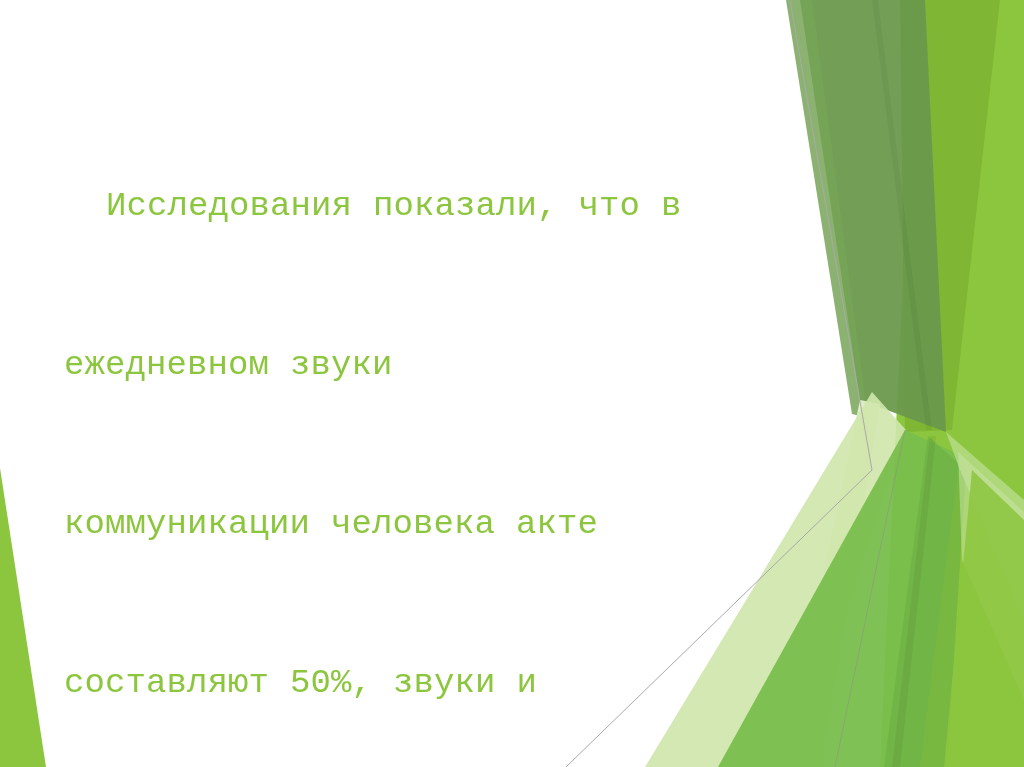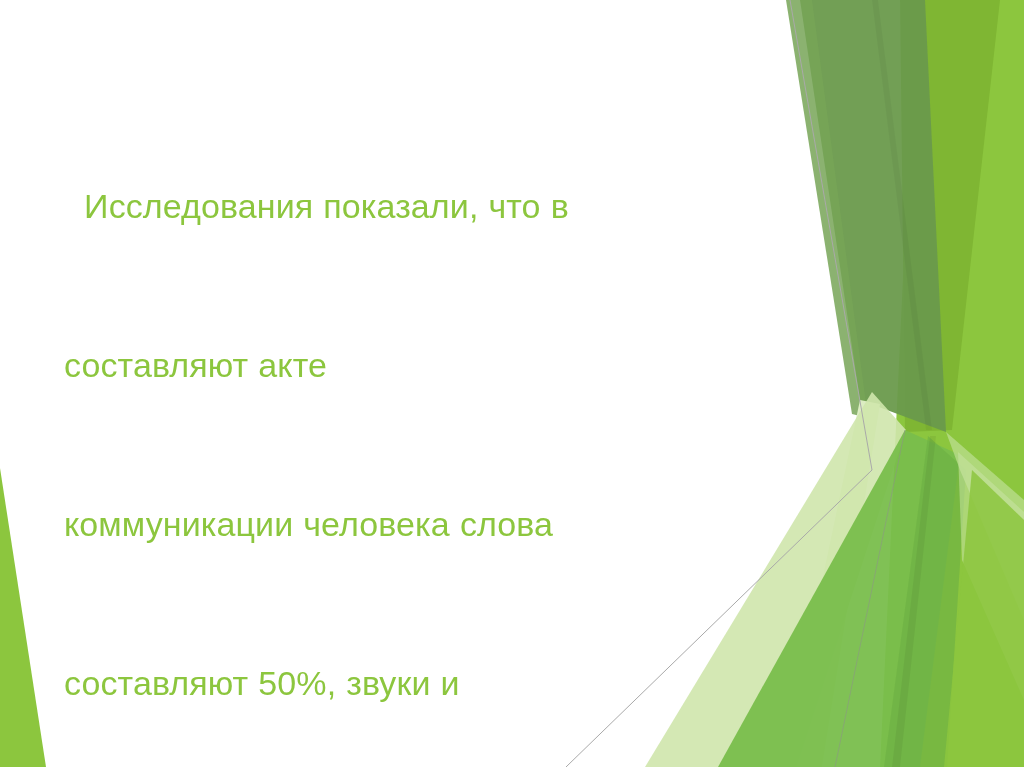--- a/index.html
+++ b/index.html
@@ -36,20 +36,21 @@
     color: #8CC63E;
     font-size: 34px;
     line-height: 53px;
     letter-spacing: 0.1px;
     white-space: pre-wrap;
     word-spacing: 0.5px;
   }
   #body-text .ln {
     display: block;
     white-space: pre;
+    font-family: Liberation Mono, monospace;
   }
 </style>
 </head>
 <body>
 
 <div id="slide">
 
   <svg id="deco-right" viewBox="0 0 1024 767" preserveAspectRatio="none" xmlns="http://www.w3.org/2000/svg">
 
     <polygon points="916,0 1024,0 1024,767 880,767" fill="#8CC63E"></polygon>
@@ -83,20 +84,20 @@
   </svg>
 
   <svg id="deco-lines" viewBox="0 0 1024 767" preserveAspectRatio="none" xmlns="http://www.w3.org/2000/svg">
     <line x1="790" y1="0" x2="872" y2="470" stroke="#A9A9A9" stroke-width="1"></line>
     <line x1="872" y1="470" x2="566" y2="767" stroke="#A9A9A9" stroke-width="1"></line>
     <line x1="905" y1="430" x2="835" y2="767" stroke="#8E8E8E" stroke-width="1" opacity="0.5"></line>
   </svg>
 
   <div id="body-text">
     <span class="ln">  Исследования показали, что в</span>
-    <span class="ln">составляют акте</span>
-    <span class="ln">коммуникации человека слова</span>
+    <span class="ln">ежедневном звуки</span>
+    <span class="ln">коммуникации человека акте</span>
     <span class="ln">составляют 50%, звуки и</span>
     
     
   </div>
 
 </div>
 
 </body></html>

